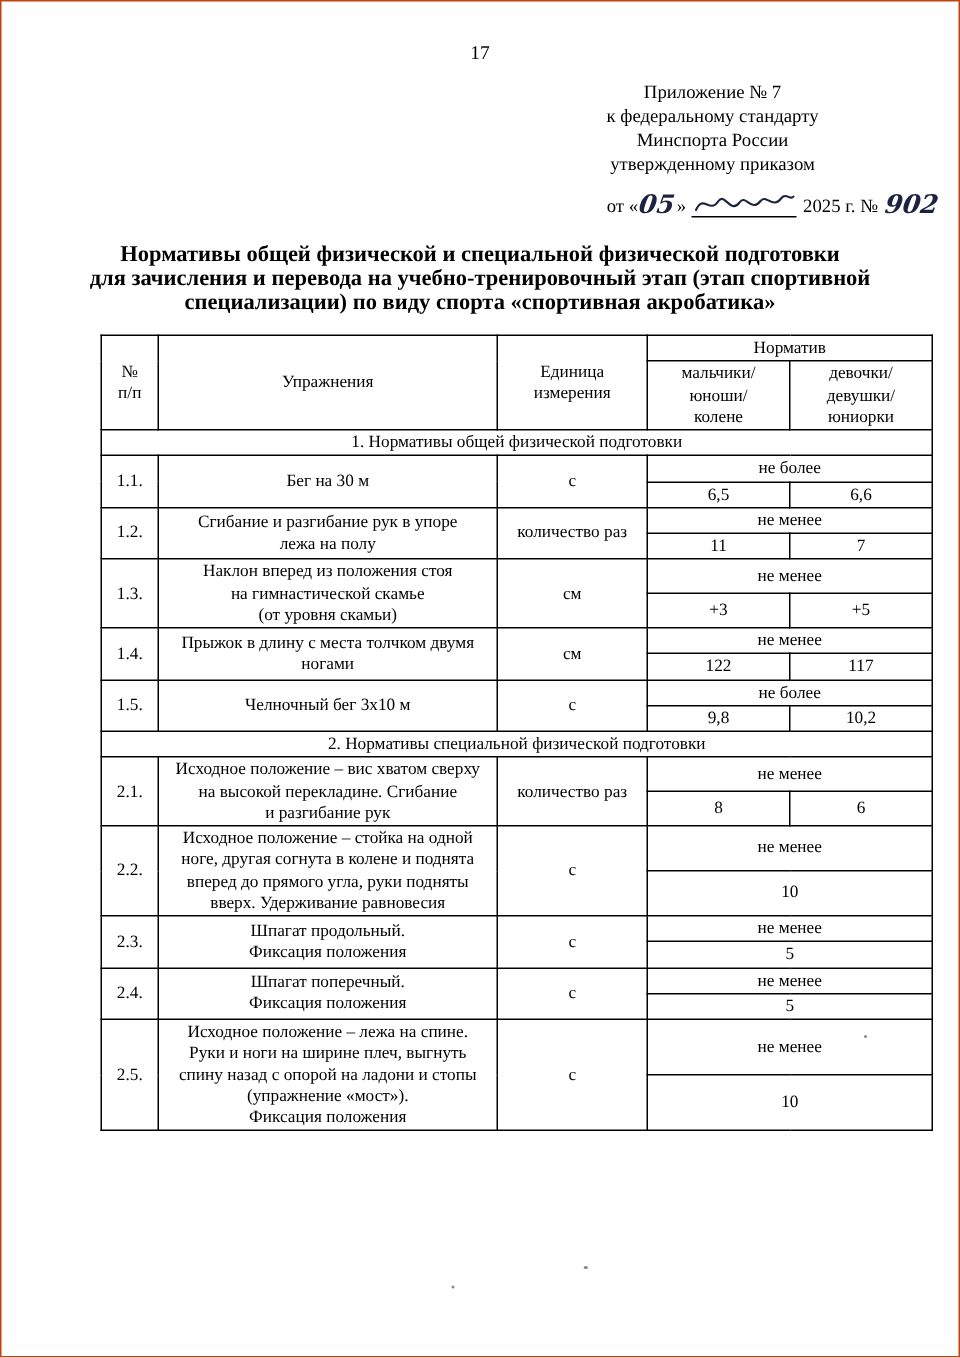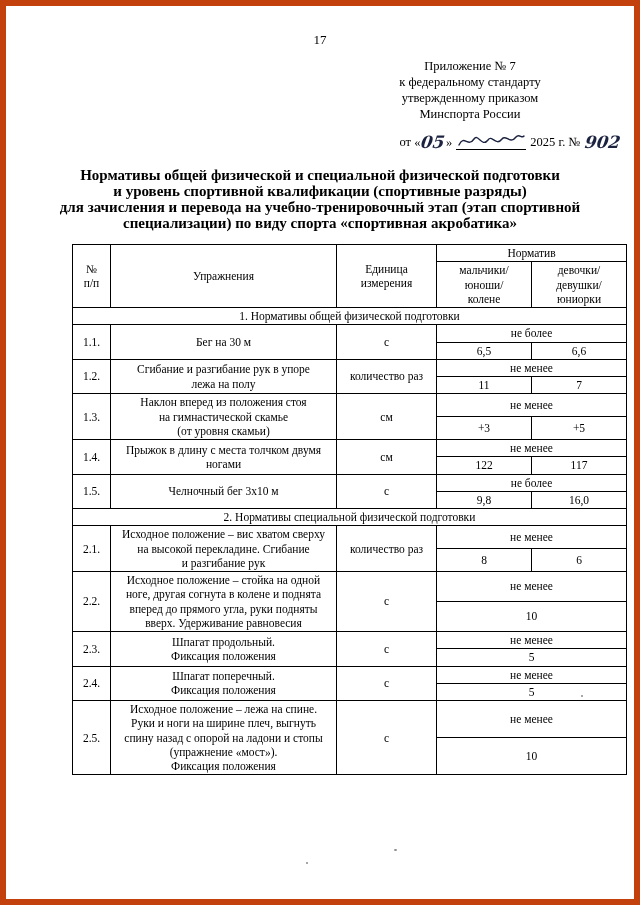--- a/index.html
+++ b/index.html
@@ -6,21 +6,21 @@
   html,body { background:#ffffff; }
   body {
     width:640px; height:905px;
     font-family:"Liberation Serif", serif;
     color:#000;
   }
   .page {
     position:relative;
     width:640px; height:905px;
     background:#ffffff;
-    border:6px solid #c2410c;
+    border:1px solid #c2410c;
     padding-top:26px;
     overflow:hidden;
   }
   .page-number { text-align:center; font-size:13px; line-height:16px; }
 
   .appendix {
     width:302px;
     margin:10px 13px 0 auto;
     text-align:center;
     font-size:12.5px;
@@ -85,37 +85,36 @@
 </head>
 <body>
 
 <div class="page">
 
   <div class="page-number">17</div>
 
   <div class="appendix">
     <div>Приложение № 7</div>
     <div>к федеральному стандарту</div>
+    <div>Минспорта России</div>
     <div>утвержденному приказом</div>
-    <div>Минспорта России</div>
     <div class="date-line">
       <span>от «</span><span class="hand">05</span><span>»</span>
       <span class="month-blank">
         <svg width="70" height="24" viewBox="0 0 70 24">
           <path d="M3,16 C8,5 12,19 18,10 C22,4 26,19 32,11 C36,5 40,18 46,10 C50,5 54,16 60,8 C63,4 66,10 68,7" fill="none" stroke="#1c2340" stroke-width="1.4" stroke-linecap="round"></path>
         </svg>
       </span>
       <span>2025 г. №</span>&nbsp;
       <span class="hand">902</span>
     </div>
   </div>
 
   <div class="doc-title">
     <div>Нормативы общей физической и специальной физической подготовки</div>
-    <div>и уровень спортивной квалификации (спортивные разряды)</div>
     <div>для зачисления и перевода на учебно-тренировочный этап (этап спортивной</div>
     <div>специализации) по виду спорта «спортивная акробатика»</div>
   </div>
 
   <table class="norms">
     <colgroup>
       <col style="width:38px">
         <col style="width:226px">
         <col style="width:100px">
         <col style="width:95px">
@@ -188,21 +187,21 @@
           <td>117</td>
         </tr>
         <tr>
           <td rowspan="2">1.5.</td>
           <td rowspan="2" class="ex-cell">Челночный бег 3х10 м</td>
           <td rowspan="2">с</td>
           <td colspan="2">не более</td>
         </tr>
         <tr>
           <td>9,8</td>
-          <td>16,0</td>
+          <td>10,2</td>
         </tr>
         <tr>
           <td colspan="5">2. Нормативы специальной физической подготовки</td>
         </tr>
         <tr>
           <td rowspan="2">2.1.</td>
           <td rowspan="2" class="ex-cell">Исходное положение – вис хватом сверху
 на высокой перекладине. Сгибание
 и разгибание рук</td>
           <td rowspan="2">количество раз</td>

